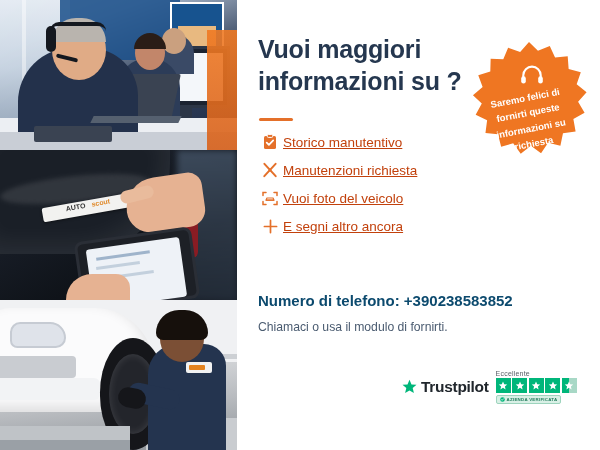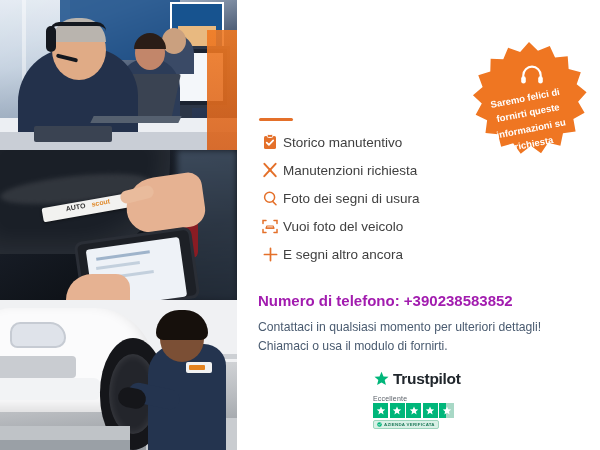--- a/index.html
+++ b/index.html
@@ -110,28 +110,28 @@
       23.7% 78.2%,13.1% 77.1%,14.5% 66.4%,4.8% 61.6%,10% 52.2%,2.5% 45.2%,10.7% 38.2%,
       7% 28.1%,17.2% 24.9%,17.5% 14.1%,28.2% 14.7%,32.3% 4.8%,42.5% 8.5%);}
     .badge .hs-ico{position:absolute;left:50px;top:22px;width:24px;height:22px;}
   .badge .btext{position:absolute;left:12px;top:48px;width:95px;
     transform:rotate(-11deg);color:#ffffff;font-size:9.5px;line-height:1.62;font-weight:bold;text-align:center;}
 
   
   .list{position:absolute;left:20px;top:128px;width:260px;}
   .li{display:flex;align-items:center;height:28px;}
   .li .ico{width:26px;flex:0 0 26px;display:flex;align-items:center;justify-content:center;color:#e4702a;}
-  .li .txt{font-size:13.5px;color:#404040;white-space:nowrap;}
-
-  
-  .phone{position:absolute;left:21px;top:292px;font-size:15px;font-weight:bold;color:#a21caf;white-space:nowrap;}
+  .li .txt{font-size:13.5px;color:#c2410c;white-space:nowrap;text-decoration:underline;}
+
+  
+  .phone{position:absolute;left:21px;top:292px;font-size:15px;font-weight:bold;color:#0c4a6e;white-space:nowrap;}
   .sub{position:absolute;left:21px;top:318px;font-size:12.2px;line-height:1.52;color:#4a5b70;}
 
   
-  .tp{position:absolute;left:136px;top:370px;display:flex;align-items:flex-start;gap:7px;flex-direction:column;}
+  .tp{position:absolute;left:164px;top:370px;display:flex;align-items:center;gap:7px;}
   .tp .tpname{display:flex;align-items:center;gap:3px;}
   .tp .tpname .word{font-size:15.5px;font-weight:bold;color:#20262c;letter-spacing:-.3px;}
   .tp .ratebox{display:flex;flex-direction:column;align-items:flex-start;}
   .tp .ecc{font-size:7px;color:#5a6068;margin-bottom:1px;letter-spacing:.2px;}
   .tp .stars{display:flex;gap:1.5px;}
   .tp .sq{width:15px;height:15px;background:#00b67a;display:flex;align-items:center;justify-content:center;}
   .tp .sq.half{background:linear-gradient(90deg,#00b67a 50%,#a8d8c6 50%);}
   .tp .verif{margin-top:2px;display:flex;align-items:center;gap:2px;background:#d9f0e6;
     border:1px solid #9dd4bd;border-radius:2px;padding:1px 3px;}
   .tp .verif .vtxt{font-size:4.4px;color:#1f7a5a;letter-spacing:.25px;font-weight:bold;}
@@ -198,20 +198,21 @@
       <div class="logo"></div>
       <div class="arm"></div>
       <div class="glove"></div>
       <div class="lift"></div>
       <div class="lift2"></div>
     </div>
   </div>
 
   <div class="panel">
 
+    <div class="headline">Vuoi maggiori informazioni su ?</div>
     <div class="rule"></div>
 
     <div class="badge">
       <div class="star"></div>
       <svg class="hs-ico" viewBox="0 0 24 22">
         <path d="M3.3 13.5v-2.2a8.7 8.7 0 0 1 17.4 0v2.2" fill="none" stroke="#ffffff" stroke-width="2.1" stroke-linecap="round"></path>
         <rect x="1.2" y="12.2" width="4.6" height="7.4" rx="2.3" fill="#ffffff"></rect>
         <rect x="18.2" y="12.2" width="4.6" height="7.4" rx="2.3" fill="#ffffff"></rect>
       </svg>
       <div class="btext">Saremo felici di fornirti queste informazioni su richiesta</div>
@@ -233,29 +234,20 @@
       <div class="li">
         <span class="ico">
           <svg width="16" height="16" viewBox="0 0 16 16">
             <path d="M2.4 1.8l11.3 12.4M13.6 1.8L2.3 14.2" stroke="#e4702a" stroke-width="2" stroke-linecap="round"></path>
             <circle cx="8" cy="8" r="1.5" fill="#e4702a"></circle>
           </svg>
         </span>
         <span class="txt">Manutenzioni richiesta</span>
       </div>
 
-      <div class="li">
-        <span class="ico">
-          <svg width="15" height="15" viewBox="0 0 15 15">
-            <circle cx="6.6" cy="6.3" r="5" fill="none" stroke="#e4702a" stroke-width="1.5"></circle>
-            <path d="M9.6 10.4l3.4 3.4" stroke="#e4702a" stroke-width="1.5" stroke-linecap="round"></path>
-          </svg>
-        </span>
-        <span class="txt">Foto dei segni di usura</span>
-      </div>
 
       <div class="li">
         <span class="ico">
           <svg width="16" height="15" viewBox="0 0 16 15">
             <path d="M1 4.4V1.6h3M12 1.6h3v2.8M15 10.6v2.8h-3M4 13.4H1v-2.8" fill="none" stroke="#e4702a" stroke-width="1.5" stroke-linecap="round"></path>
             <path d="M4 9.2l.9-2.2h6.2l.9 2.2z" fill="none" stroke="#e4702a" stroke-width="1.2" stroke-linejoin="round"></path>
             <path d="M3.9 9.2h8.2" stroke="#e4702a" stroke-width="1.2"></path>
           </svg>
         </span>
         <span class="txt">Vuoi foto del veicolo</span>
@@ -270,21 +262,20 @@
         <span class="txt">E segni altro ancora</span>
       </div>
     </div>
 
     <div class="phone">
       <span>Numero di telefono:</span>
       <span>+390238583852</span>
     </div>
 
     <div class="sub">
-      <div>Contattaci in qualsiasi momento per ulteriori dettagli!</div>
       <div>Chiamaci o usa il modulo di fornirti.</div>
     </div>
 
     <div class="tp">
       <div class="tpname">
         <svg width="17" height="17" viewBox="0 0 17 17">
           <path d="M8.5 0.8l2 4.6 5 .4-3.8 3.3 1.2 4.9-4.4-2.6L4.1 14l1.2-4.9L1.5 5.8l5-.4z" fill="#00b67a"></path>
         </svg>
         <span class="word">Trustpilot</span>
       </div>

